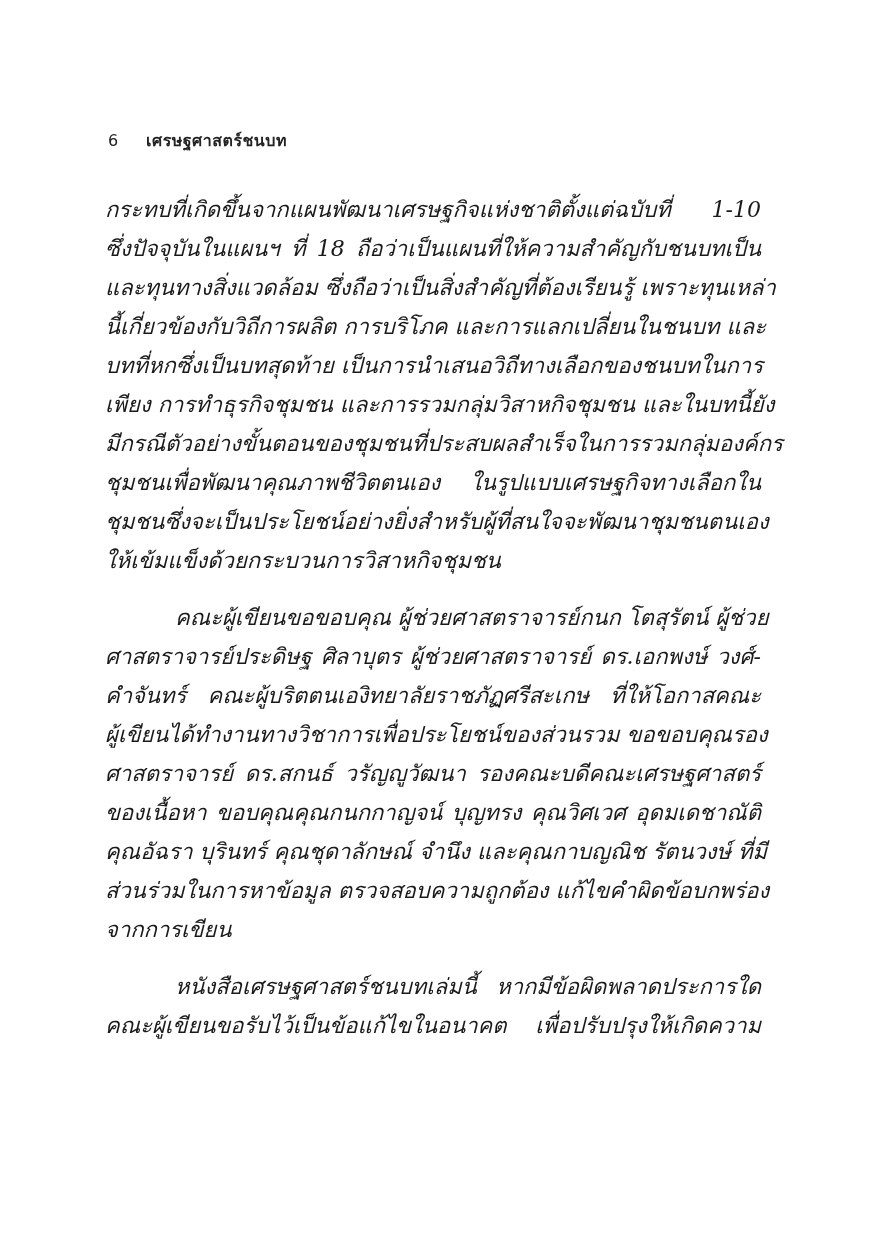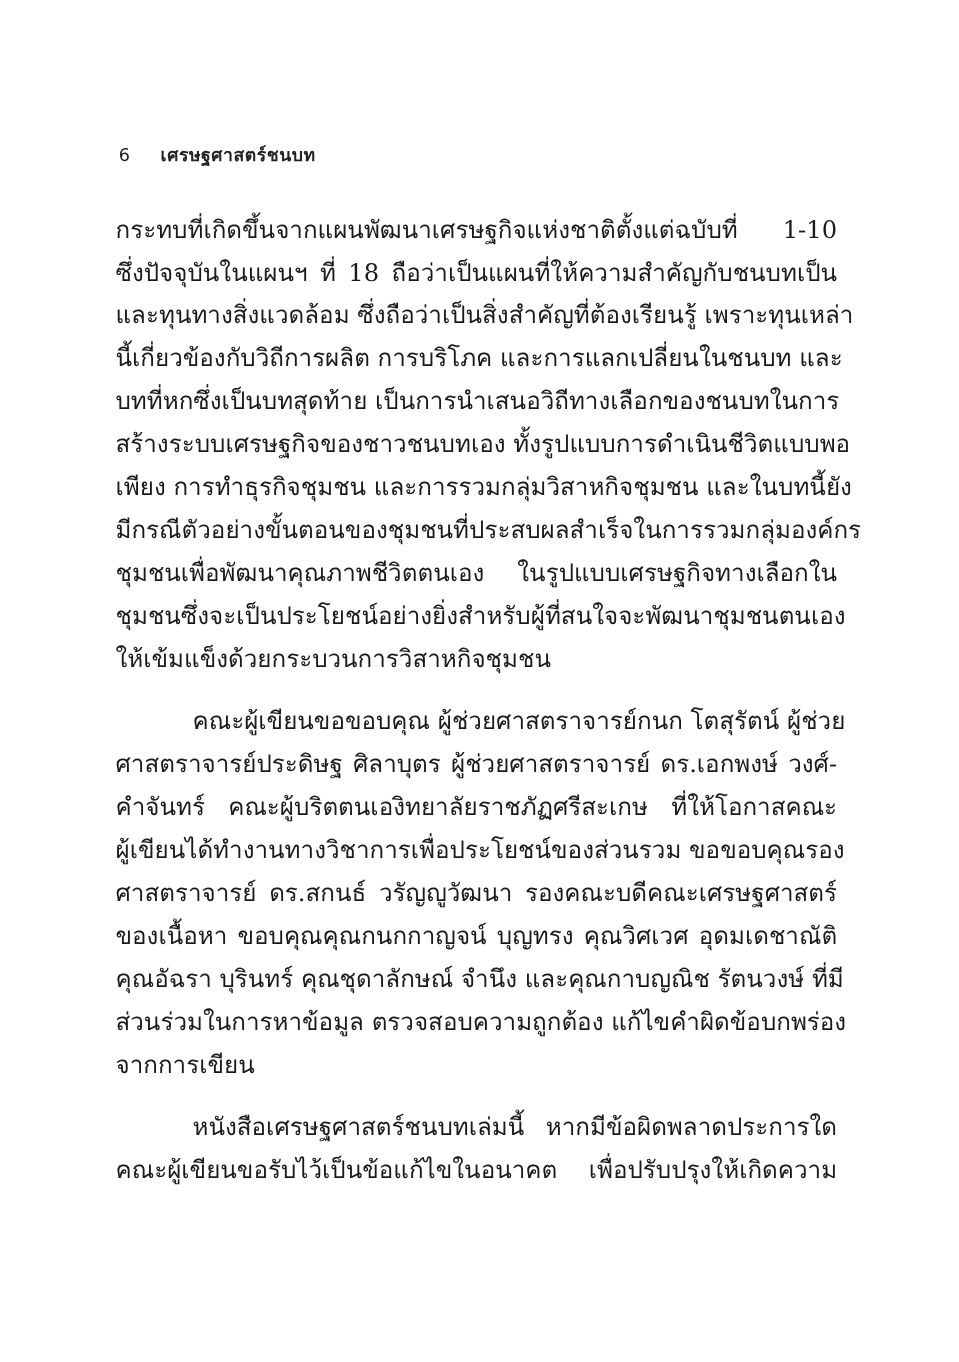--- a/index.html
+++ b/index.html
@@ -1,41 +1,40 @@
 <!DOCTYPE html>
 <html><head>
 <meta charset="utf-8">
 <style>
   html, body { margin: 0; padding: 0; background: #ffffff; }
   body { width: 872px; height: 1238px; position: relative; overflow: hidden; color: #1a1a1a; }
   .header { position: absolute; top: 128px; left: 108px; display: flex; align-items: baseline; font-family: "DejaVu Sans", sans-serif; font-size: 16px; color: #222; }
   .page-num { width: 38px; }
   .running-title { letter-spacing: 0.5px; font-weight: bold; }
-  .body { position: absolute; top: 190px; left: 105px; width: 656px; font-family: "DejaVu Serif", serif; font-size: 22px; }
+  .body { position: absolute; top: 190px; left: 105px; width: 656px; font-family: "DejaVu Serif", serif; font-size: 22px; font-style: italic; }
   .line { height: 39px; line-height: 39px; white-space: nowrap; text-align: justify; text-align-last: justify; }
   .line.last { text-align-last: left; }
   .line.indent { padding-left: 70px; }
   .para-gap { height: 18px; }
 </style>
 </head>
 <body>
 
 <div class="header">
   <span class="page-num">6</span>
   <span class="running-title">เศรษฐศาสตร์ชนบท</span>
 </div>
 
 <div class="body">
   <div>
     <div class="line">กระทบที่เกิดขึ้นจากแผนพัฒนาเศรษฐกิจแห่งชาติตั้งแต่ฉบับที่ 1-10</div>
     <div class="line">ซึ่งปัจจุบันในแผนฯ ที่ 18 ถือว่าเป็นแผนที่ให้ความสำคัญกับชนบทเป็น</div>
     <div class="line">และทุนทางสิ่งแวดล้อม ซึ่งถือว่าเป็นสิ่งสำคัญที่ต้องเรียนรู้ เพราะทุนเหล่า</div>
     <div class="line">นี้เกี่ยวข้องกับวิถีการผลิต การบริโภค และการแลกเปลี่ยนในชนบท และ</div>
     <div class="line">บทที่หกซึ่งเป็นบทสุดท้าย เป็นการนำเสนอวิถีทางเลือกของชนบทในการ</div>
-    <div class="line">สร้างระบบเศรษฐกิจของชาวชนบทเอง ทั้งรูปแบบการดำเนินชีวิตแบบพอ</div>
     <div class="line">เพียง การทำธุรกิจชุมชน และการรวมกลุ่มวิสาหกิจชุมชน และในบทนี้ยัง</div>
     <div class="line">มีกรณีตัวอย่างขั้นตอนของชุมชนที่ประสบผลสำเร็จในการรวมกลุ่มองค์กร</div>
     <div class="line">ชุมชนเพื่อพัฒนาคุณภาพชีวิตตนเอง ในรูปแบบเศรษฐกิจทางเลือกใน</div>
     <div class="line">ชุมชนซึ่งจะเป็นประโยชน์อย่างยิ่งสำหรับผู้ที่สนใจจะพัฒนาชุมชนตนเอง</div>
     <div class="line last">ให้เข้มแข็งด้วยกระบวนการวิสาหกิจชุมชน</div>
   </div>
   <div class="para-gap"></div>
   <div>
     <div class="line indent">คณะผู้เขียนขอขอบคุณ ผู้ช่วยศาสตราจารย์กนก โตสุรัตน์ ผู้ช่วย</div>
     <div class="line">ศาสตราจารย์ประดิษฐ ศิลาบุตร ผู้ช่วยศาสตราจารย์ ดร.เอกพงษ์ วงศ์-</div>

